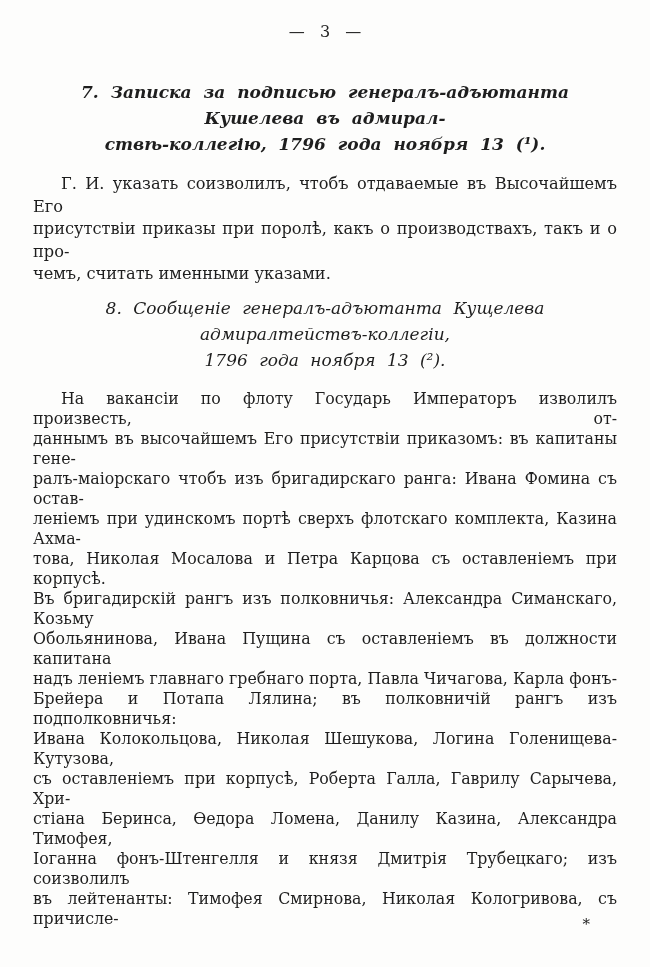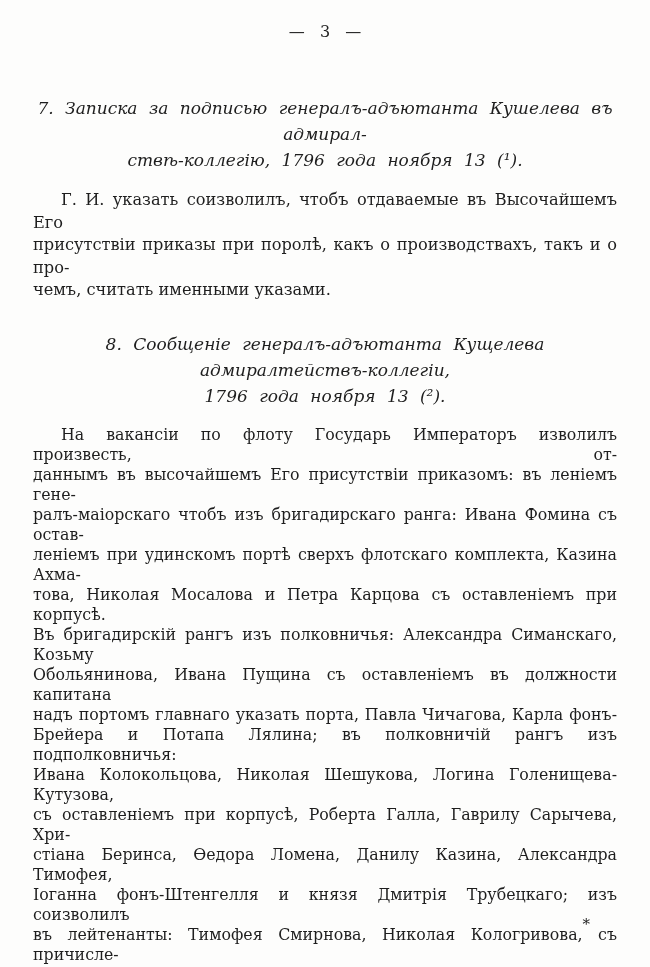--- a/index.html
+++ b/index.html
@@ -41,23 +41,23 @@
     font-style: italic;
     font-size: 17px;
     line-height: 26px;
   }
   .heading .line {
     text-align: center;
     text-align-last: center;
     word-spacing: 6px;
   }
   
-  .sec-0 { margin-top: 54px; }                       
+  .sec-0 { margin-top: 38px; font-weight: bold; }                       
   .sec-1 { margin-top: 15px; line-height: 22.5px; }  
-  .sec-2 { margin-top: 29px; }                       
+  .sec-2 { margin-top: 9px; }                       
   .sec-3 { margin-top: 14px; line-height: 20px; font-size: 15.8px; }
   .sig-mark {
     position: absolute;
     right: 60px;
     top: 915px;
     font-size: 15px;
     color: #222;
   }
 </style>
 </head>
@@ -75,27 +75,27 @@
         <div class="line first">Г. И. указать соизволилъ, чтобъ отдаваемые въ Высочайшемъ Его</div>
         <div class="line">присутствіи приказы при поролѣ, какъ о производствахъ, такъ и о про-</div>
         <div class="line last">чемъ, считать именными указами.</div>
       </div>
       <div class="section heading sec-2">
         <div class="line">8. Сообщеніе генералъ-адъютанта Кущелева адмиралтействъ-коллегіи,</div>
         <div class="line">1796 года ноября 13 (²).</div>
       </div>
       <div class="section paragraph sec-3">
         <div class="line first">На вакансіи по флоту Государь Императоръ изволилъ произвесть, от-</div>
-        <div class="line">даннымъ въ высочайшемъ Его присутствіи приказомъ: въ леніемъ гене-</div>
+        <div class="line">даннымъ въ высочайшемъ Его присутствіи приказомъ: въ капитаны гене-</div>
         <div class="line">ралъ-маіорскаго чтобъ изъ бригадирскаго ранга: Ивана Фомина съ остав-</div>
         <div class="line">леніемъ при удинскомъ портѣ сверхъ флотскаго комплекта, Казина Ахма-</div>
         <div class="line">това, Николая Мосалова и Петра Карцова съ оставленіемъ при корпусѣ.</div>
         <div class="line">Въ бригадирскій рангъ изъ полковничья: Александра Симанскаго, Козьму</div>
         <div class="line">Обольянинова, Ивана Пущина съ оставленіемъ въ должности капитана</div>
-        <div class="line">надъ портомъ главнаго указать порта, Павла Чичагова, Карла фонъ-</div>
+        <div class="line">надъ леніемъ главнаго гребнаго порта, Павла Чичагова, Карла фонъ-</div>
         <div class="line">Брейера и Потапа Лялина; въ полковничій рангъ изъ подполковничья:</div>
         <div class="line">Ивана Колокольцова, Николая Шешукова, Логина Голенищева-Кутузова,</div>
         <div class="line">съ оставленіемъ при корпусѣ, Роберта Галла, Гаврилу Сарычева, Хри-</div>
         <div class="line">стіана Беринса, Ѳедора Ломена, Данилу Казина, Александра Тимофея,</div>
         <div class="line">Іоганна фонъ-Штенгелля и князя Дмитрія Трубецкаго; изъ соизволилъ</div>
         <div class="line">въ лейтенанты: Тимофея Смирнова, Николая Кологривова, съ причисле-</div>
       </div>
     </main>
 
   <div class="sig-mark">*</div>

